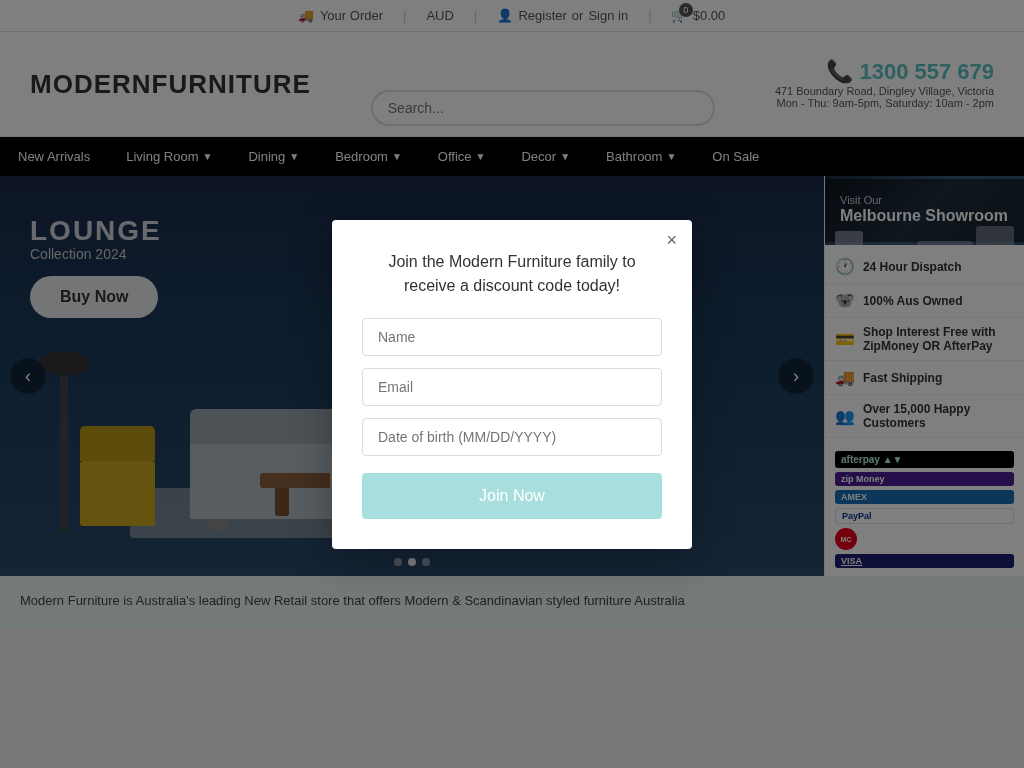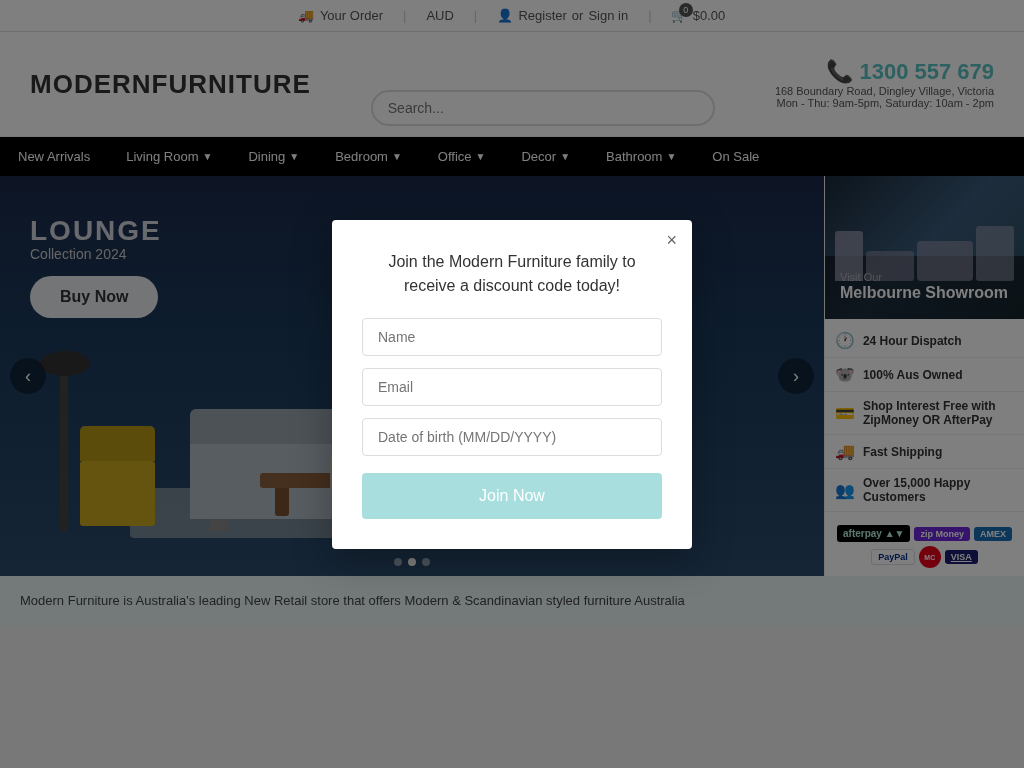--- a/index.html
+++ b/index.html
@@ -224,21 +224,21 @@
       background: #2a3a4a;
       position: relative;
       overflow: hidden;
       cursor: pointer;
     }
     .showroom-img {
       width: 100%;
       height: 100%;
       background: linear-gradient(135deg, #1a2a3a 0%, #3a5a7a 50%, #2a4a5a 100%);
       display: flex;
-      align-items: flex-end;
+      align-items: center;
     }
     .showroom-overlay {
       background: rgba(0,0,0,0.5);
       color: #fff;
       padding: 15px;
       width: 100%;
     }
     .showroom-title { font-size: 11px; color: #ccc; }
     .showroom-subtitle { font-size: 16px; font-weight: bold; color: #fff; line-height: 1.3; }
 
@@ -253,31 +253,31 @@
       font-weight: bold;
       color: #333;
     }
     .feature-icon { font-size: 16px; color: #5bc0c0; flex-shrink: 0; }
     .feature-text { font-size: 12px; font-weight: bold; }
     .payment-logos {
       padding: 8px 10px;
       display: flex;
       flex-wrap: wrap;
       gap: 4px;
-      align-items: center;
       justify-content: center;
+      flex-direction: column;
     }
     .payment-logo {
       padding: 2px 6px;
       border-radius: 3px;
       font-size: 9px;
       font-weight: bold;
     }
     .afterpay { background: #000; color: #b8f0e0; font-size: 10px; padding: 3px 6px; }
-    .zipmoney { background: #6d28d9; color: #fff; }
+    .zipmoney { background: #4c1d95; color: #fff; }
     .amex { background: #1a6eb5; color: #fff; }
     .paypal { background: #fff; color: #003087; border: 1px solid #ddd; }
     .mastercard { background: #eb001b; color: #fff; border-radius: 50%; width: 22px; height: 22px; display: flex; align-items: center; justify-content: center; font-size: 7px; }
     .visa { background: #1a1f71; color: #fff; text-decoration: underline; }
 
     
     .bottom-desc {
       background: #e8f4f4;
       padding: 15px 20px;
       font-size: 13px;
@@ -379,21 +379,21 @@
     <span class="logo-modern">MODERN</span>
     <span class="logo-furniture">FURNITURE</span>
   </div>
   <div class="header-search">
     <input type="text" class="header-search" placeholder="Search..." style="">
   </div>
   <div class="header-contact">
     <div class="header-phone">
       <span>📞 </span><span>1300 557 679</span>
     </div>
-    <div class="header-address">168 Boundary Road, Dingley Village, Victoria</div>
+    <div class="header-address">471 Boundary Road, Dingley Village, Victoria</div>
     <div class="header-hours">Mon - Thu: 9am-5pm, Saturday: 10am - 2pm</div>
   </div>
 </div>
 
 <nav class="nav">
   <div class="nav-item">
       <span>New Arrivals</span>
     </div>
   <div class="nav-item">
       <span>Living Room</span>

